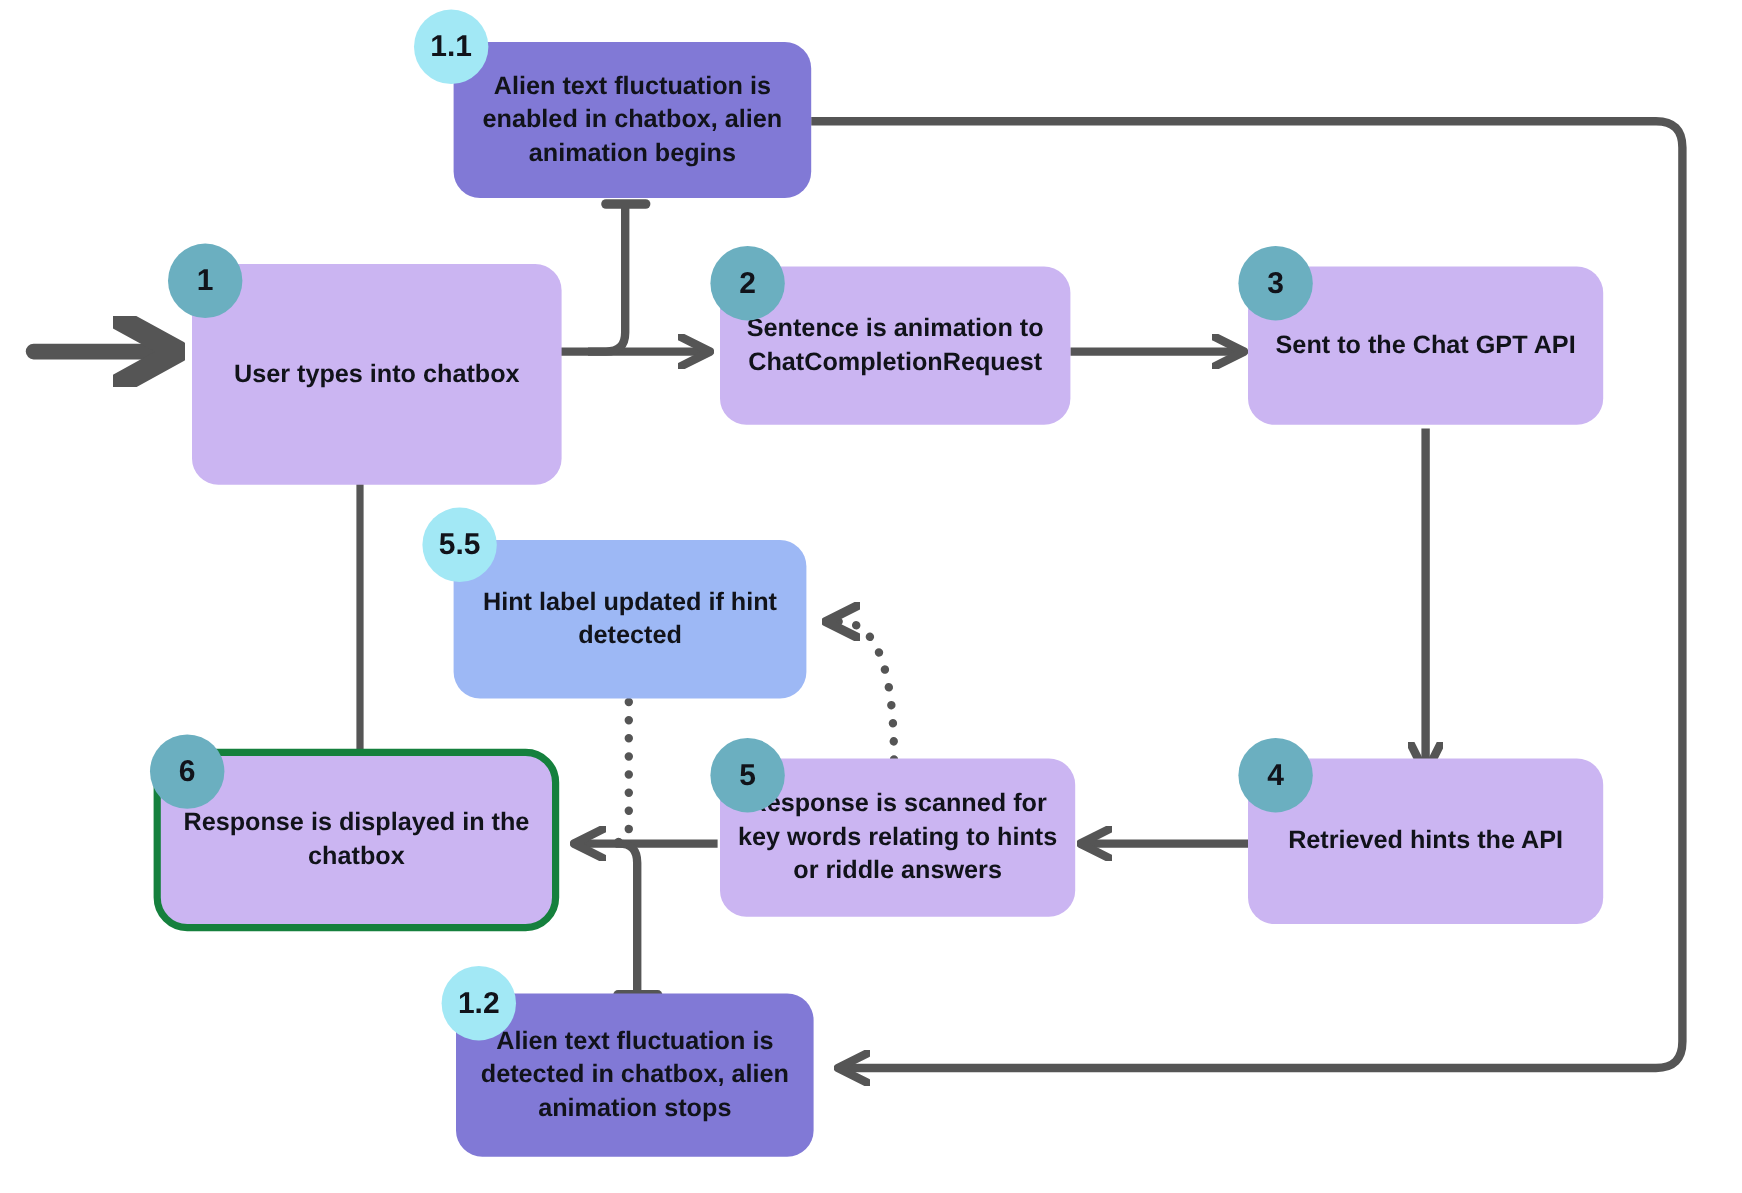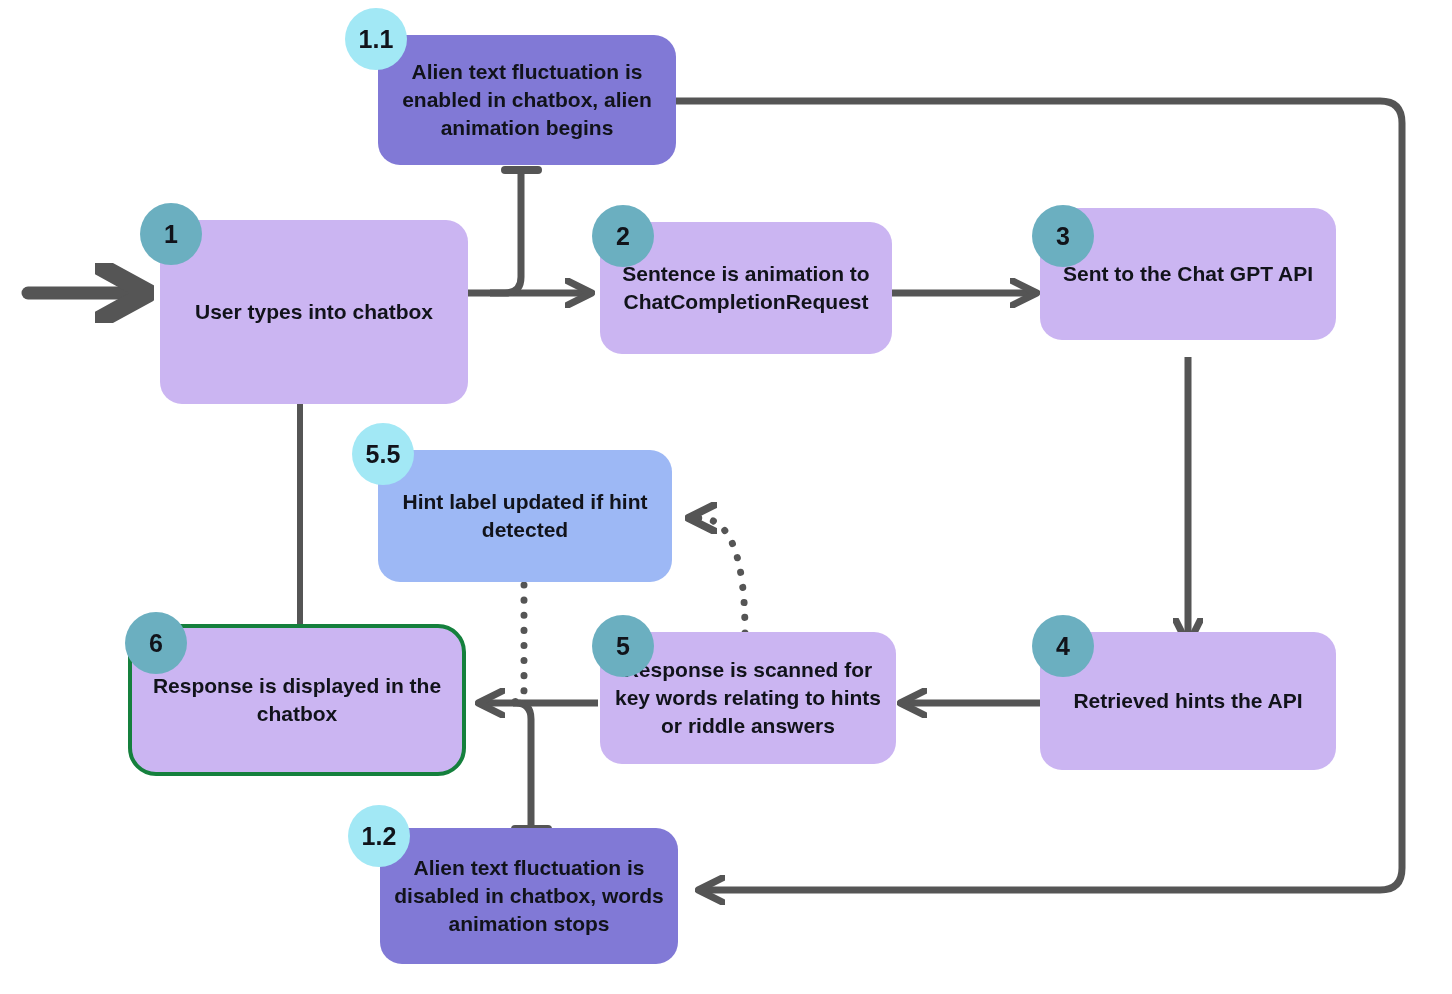--- a/index.html
+++ b/index.html
@@ -41,21 +41,21 @@
   }
   .node .label {
     display: block;
     width: 100%;
   }
   .node.lilac   { background: #cbb5f2; }
   .node.purple  { background: #8179d6; }
   .node.blue    { background: #9db8f5; }
   .node.ringed  {
     background: #cbb5f2;
-    border: 4px solid #15803d;
+    border: 6px solid #15803d;
     border-radius: 28px;
   }
   .badge {
     position: absolute;
     width: 62px;
     height: 62px;
     border-radius: 50%;
     display: flex;
     align-items: center;
     justify-content: center;
@@ -151,21 +151,21 @@
     <span>1</span>
   </div>
 
   <div class="node lilac" style="left:600px; top:222px; width:292px; height:132px;">
     <span class="label">Sentence is animation to ChatCompletionRequest</span>
   </div>
   <div class="badge teal" style="left:592px; top:205px;">
     <span>2</span>
   </div>
 
-  <div class="node lilac" style="left:1040px; top:208px; width:296px; height:132px;">
+  <div class="node lilac" style="left:1040px; top:222px; width:296px; height:132px;">
     <span class="label">Sent to the Chat GPT API</span>
   </div>
   <div class="badge teal" style="left:1032px; top:205px;">
     <span>3</span>
   </div>
 
   <div class="node blue" style="left:378px; top:450px; width:294px; height:132px;justify-content:flex-end;">
     <span class="label">Hint label updated if hint detected</span>
   </div>
   <div class="badge cyan" style="left:352px; top:423px;">
@@ -187,19 +187,19 @@
   </div>
 
   <div class="node lilac" style="left:1040px; top:632px; width:296px; height:138px;">
     <span class="label">Retrieved hints the API</span>
   </div>
   <div class="badge teal" style="left:1032px; top:615px;">
     <span>4</span>
   </div>
 
   <div class="node purple" style="left:380px; top:828px; width:298px; height:136px;">
-    <span class="label">Alien text fluctuation is disabled in chatbox, words animation stops</span>
-  </div>
-  <div class="badge cyan" style="left:348px; top:805px;">
+    <span class="label">Alien text fluctuation is detected in chatbox, alien animation stops</span>
+  </div>
+  <div class="badge cyan" style="left:368px; top:805px;">
     <span>1.2</span>
   </div>
 
 </div>
 
 </body></html>

